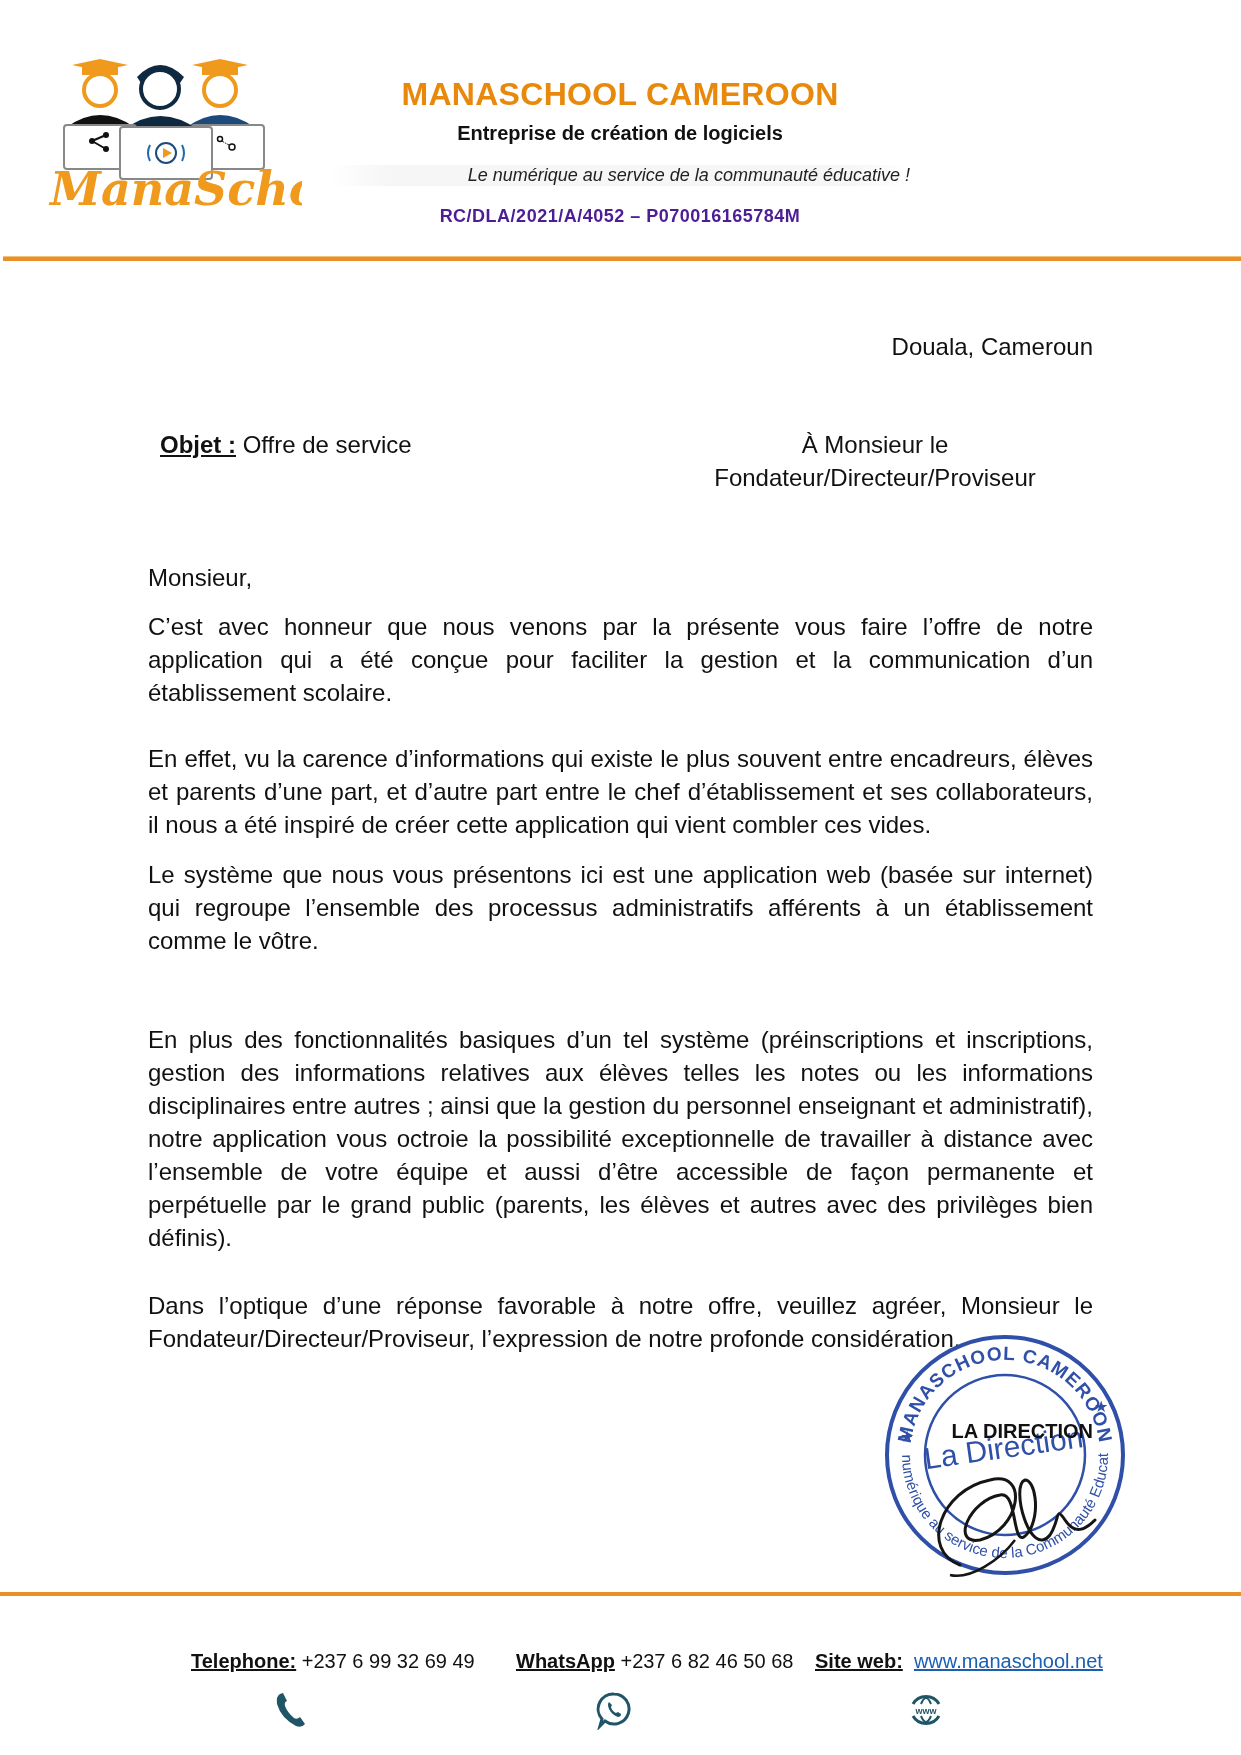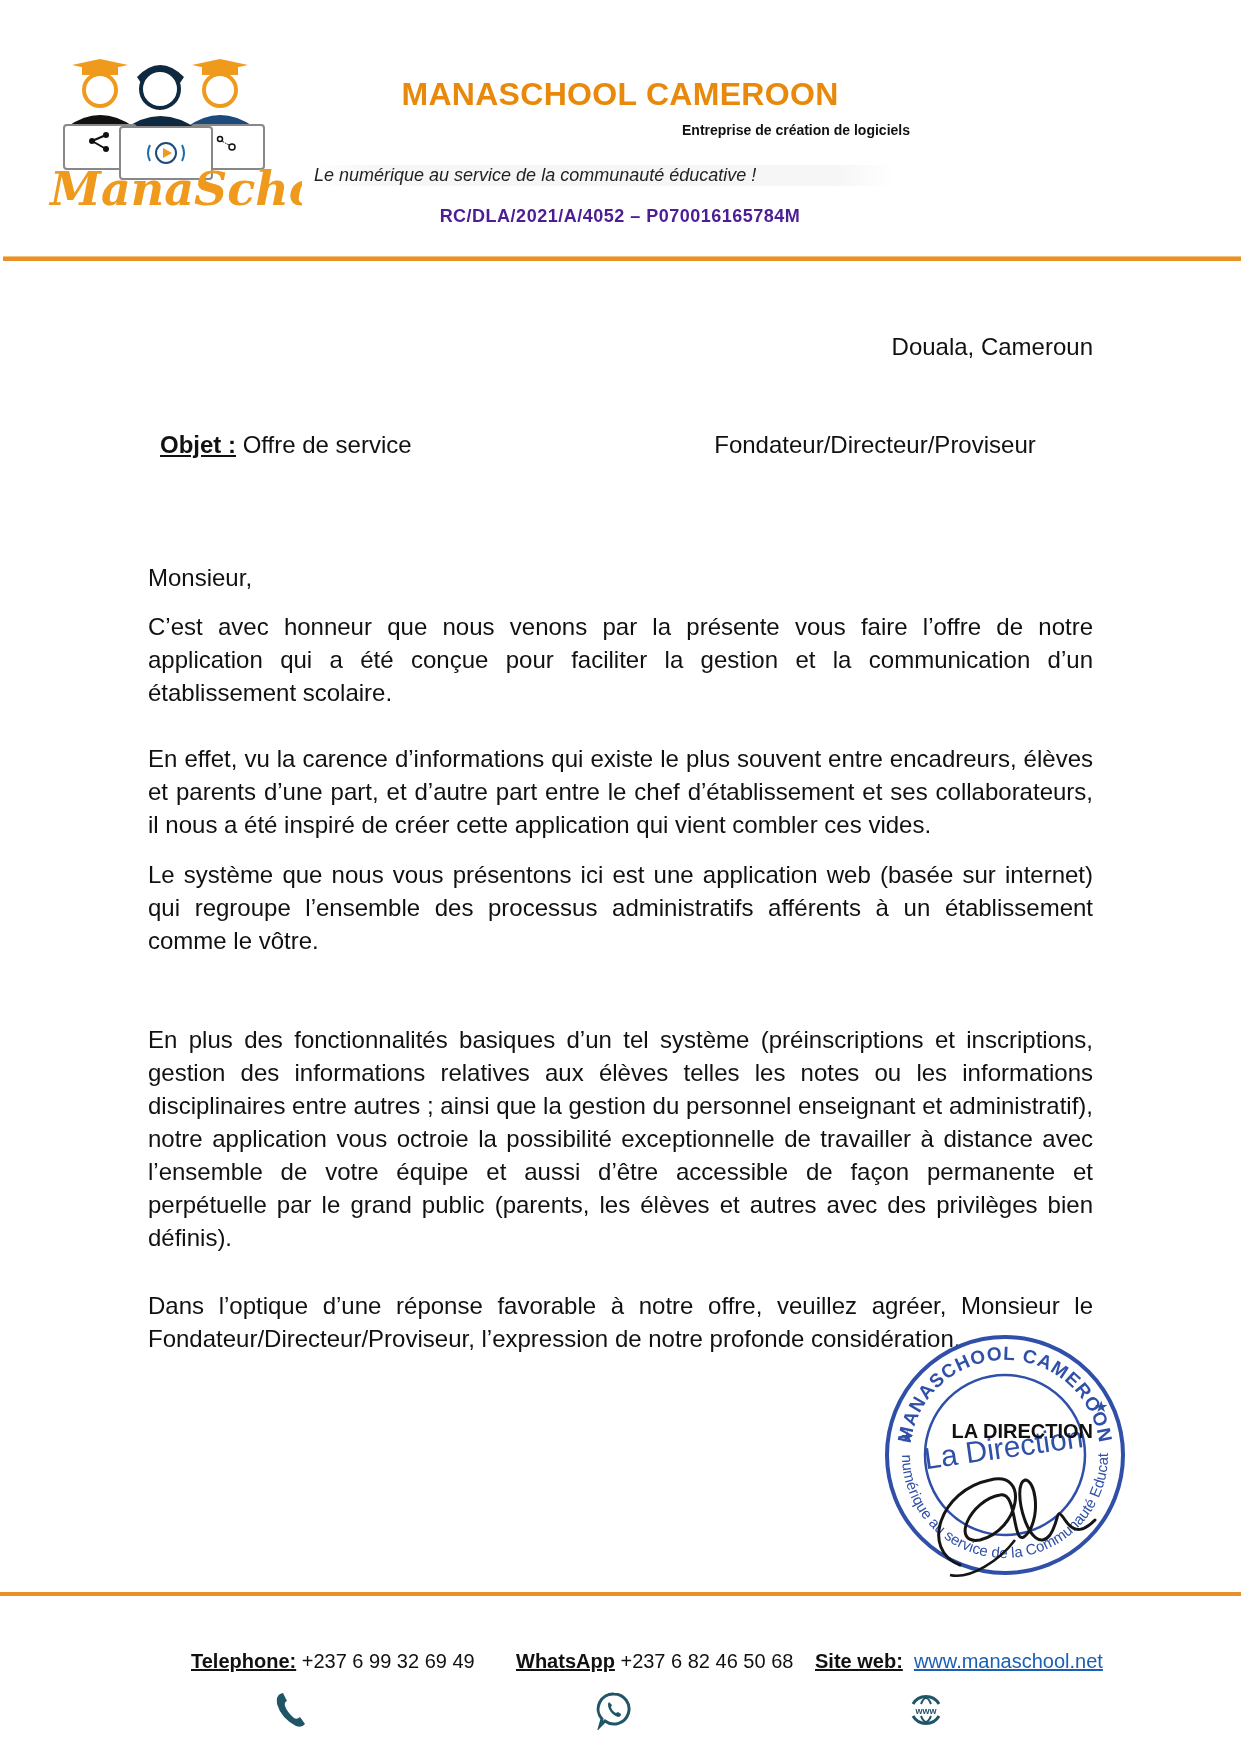--- a/index.html
+++ b/index.html
@@ -9,25 +9,25 @@
   }
   .abs { position: absolute; }
 
   
   .logo { left: 42px; top: 55px; width: 260px; height: 160px; }
   .brand-title {
     left: 330px; top: 76px; width: 580px; text-align: center;
     font-size: 32px; font-weight: bold; color: #e8890c; letter-spacing: 0.3px;
   }
   .brand-sub {
-    left: 330px; top: 122px; width: 580px; text-align: right;
-    font-size: 14px; font-weight: bold; color: #111;
+    left: 330px; top: 122px; width: 580px; text-align: center;
+    font-size: 20px; font-weight: bold; color: #111;
   }
   .brand-tagline {
-    left: 314px; top: 165px; width: 580px; text-align: left;
+    left: 330px; top: 165px; width: 580px; text-align: right;
     font-size: 18px; font-style: italic; color: #222;
     background: linear-gradient(90deg, rgba(0,0,0,0) 0%, #f6f6f6 10%, #f6f6f6 90%, rgba(0,0,0,0) 100%);
   }
   .brand-rc {
     left: 330px; top: 206px; width: 580px; text-align: center;
     font-size: 18px; font-weight: bold; color: #4c1d95; letter-spacing: 0.5px;
   }
   .rule-top { left: 3px; top: 256px; width: 1238px; height: 4px; background: #e8902a; border-top: 1px solid #f4c27d; }
   .rule-bottom { left: 0; top: 1592px; width: 1241px; height: 4px; background: #e8902a; }
 
@@ -109,20 +109,21 @@
 <div class="abs brand-rc">RC/DLA/2021/A/4052 – P070016165784M</div>
 <div class="abs rule-top"></div>
 
 <div class="abs txt place">Douala, Cameroun</div>
 
 <div class="abs txt objet">
   <span class="lbl">Objet :</span><span> Offre de service</span>
 </div>
 
 <div class="abs txt recipient">
+  <div>À Monsieur le</div>
   <div>Fondateur/Directeur/Proviseur</div>
 </div>
 
 <div class="abs txt salutation">Monsieur,</div>
 
 <div class="abs txt para p1">C’est avec honneur que nous venons par la présente vous faire l’offre de notre application qui a été conçue pour faciliter la gestion et la communication d’un établissement scolaire.</div>
 <div class="abs txt para p2">En effet, vu la carence d’informations qui existe le plus souvent entre encadreurs, élèves et parents d’une part, et d’autre part entre le chef d’établissement et ses collaborateurs, il nous a été inspiré de créer cette application qui vient combler ces vides.</div>
 <div class="abs txt para p3">Le système que nous vous présentons ici est une application web (basée sur internet) qui regroupe l’ensemble des processus administratifs afférents à un établissement comme le vôtre.</div>
 <div class="abs txt para p4">En plus des fonctionnalités basiques d’un tel système (préinscriptions et inscriptions,  gestion des informations relatives aux élèves telles les notes ou les informations disciplinaires entre autres ; ainsi que la gestion du personnel enseignant et administratif), notre application vous octroie la possibilité exceptionnelle de travailler à distance avec l’ensemble de votre équipe et aussi d’être  accessible de façon permanente et perpétuelle par le grand public (parents, les élèves et autres avec des privilèges bien définis).</div>
 <div class="abs txt para p5">Dans l’optique d’une réponse favorable à notre offre, veuillez agréer, Monsieur le Fondateur/Directeur/Proviseur, l’expression de notre profonde considération.</div>

